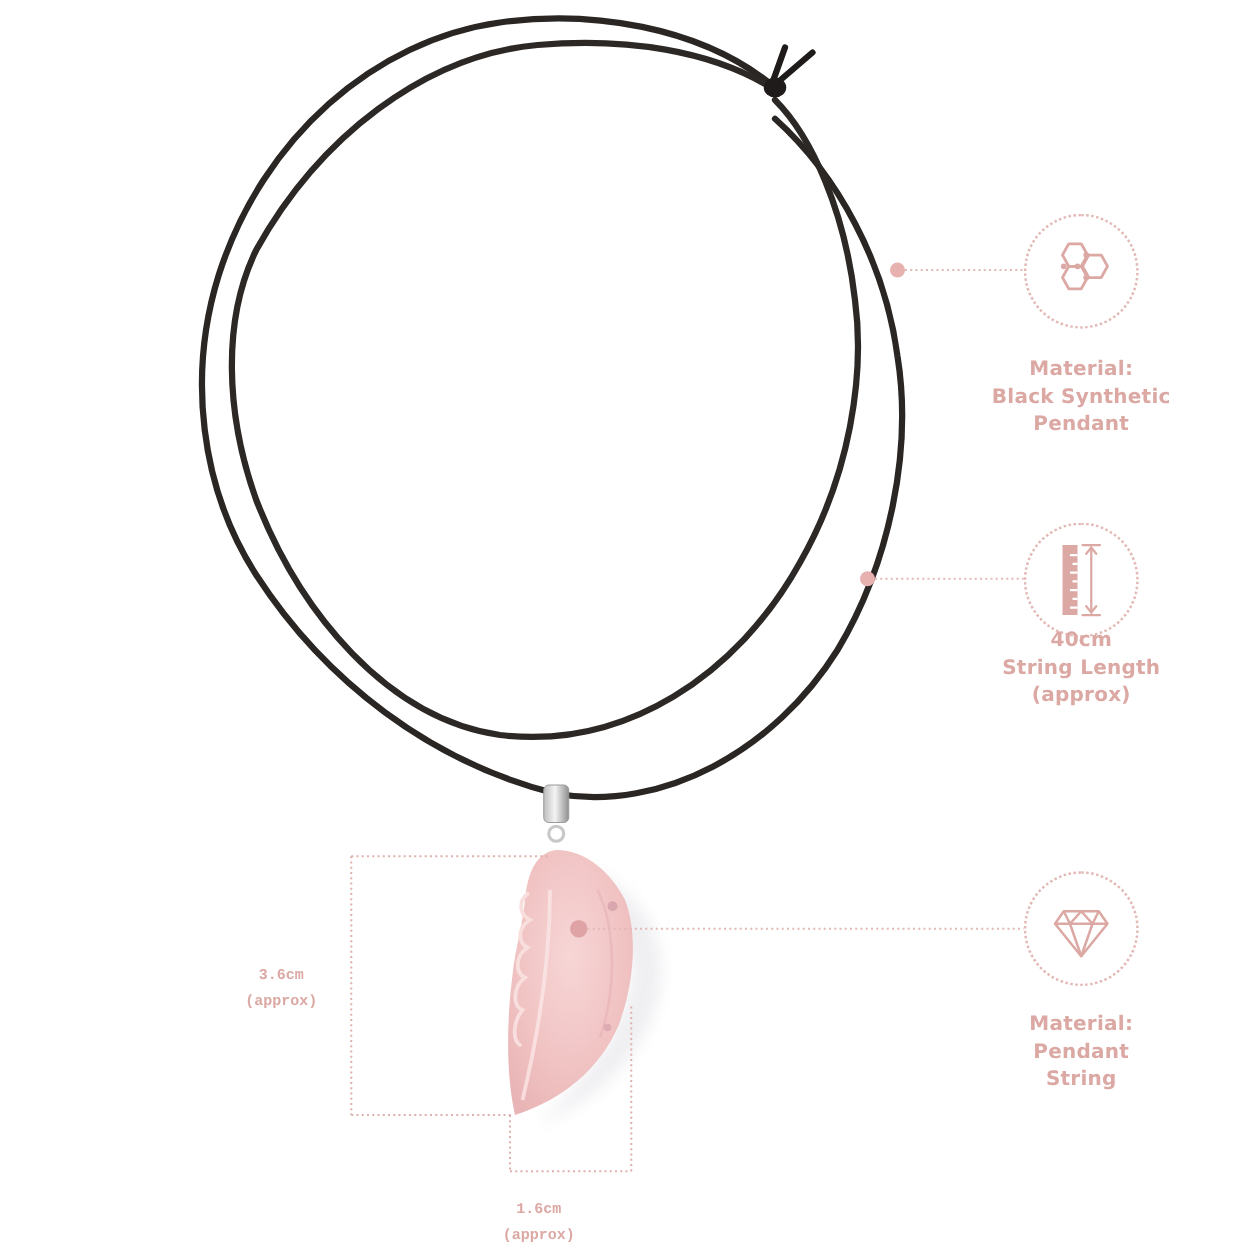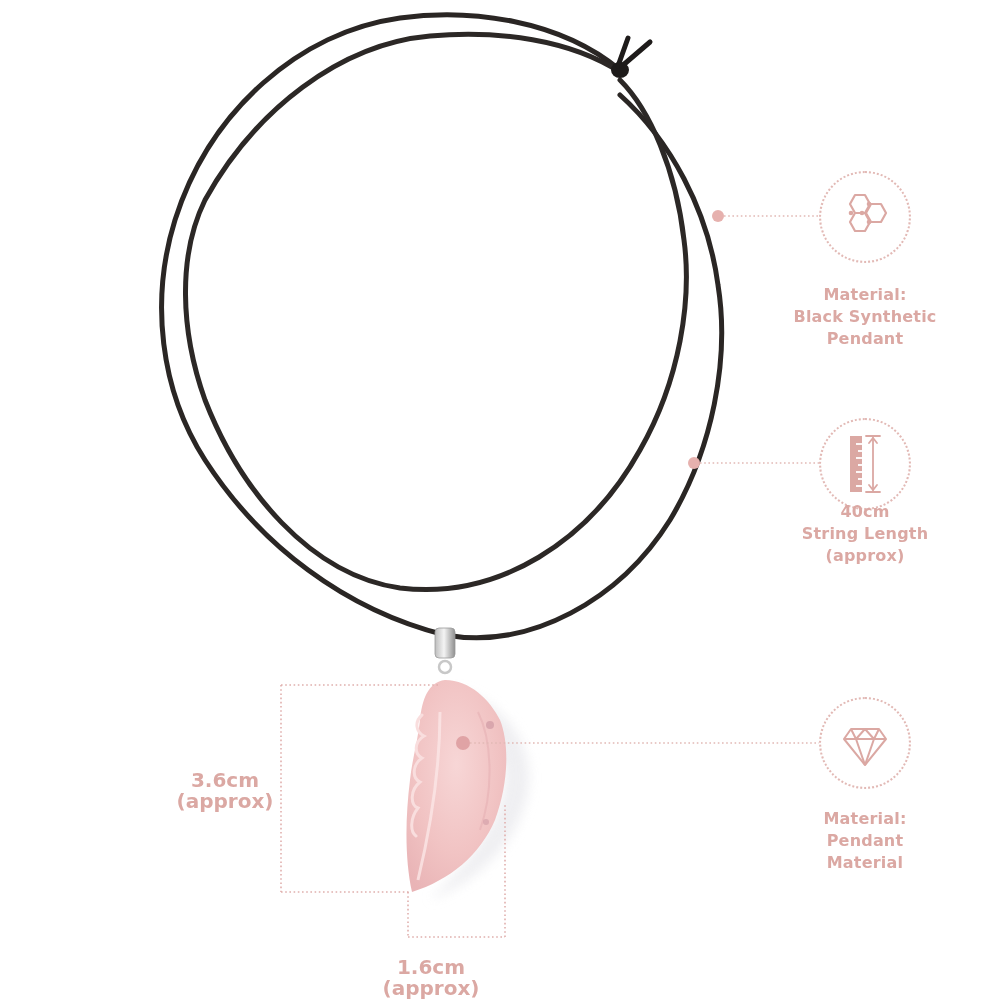--- a/index.html
+++ b/index.html
@@ -13,23 +13,24 @@
       font-weight: bold;
       font-size: 16px;
       line-height: 22px;
       letter-spacing: 0.2px;
     }
     .label span { display: block; white-space: nowrap; }
     .dim-label {
       position: absolute;
       text-align: center;
       color: #dba8a3;
-      font-size: 20px;
+      font-size: 12px;
       line-height: 21px;
       font-weight: bold;
+      font-family: Liberation Mono, monospace;
     }
     .dim-label span { display: block; white-space: nowrap; }
     .icon-circle {
       position: absolute;
       width: 92px; height: 92px;
       border-radius: 50%;
       border: 2px dotted #e2b9b5;
       box-sizing: border-box;
     }
     .icon-circle svg { position: absolute; left: 0; top: 0; }
@@ -187,21 +188,21 @@
         <line x1="23" y1="40" x2="65" y2="40"></line>
         <polyline points="30,30 35,40 44,30 53,40 58,30"></polyline>
         <line x1="35" y1="40" x2="44" y2="66"></line>
         <line x1="53" y1="40" x2="44" y2="66"></line>
       </g>
     </svg>
   </div>
   <div class="label" style="left:775px; top:808px; width:180px;">
     <span>Material:</span>
     <span>Pendant</span>
-    <span>Material</span>
+    <span>String</span>
   </div>
 
   <div class="dim-label" style="left:175px; top:770px; width:100px;">
     <span>3.6cm</span>
     <span>(approx)</span>
   </div>
   <div class="dim-label" style="left:381px; top:957px; width:100px;">
     <span>1.6cm</span>
     <span>(approx)</span>
   </div>

